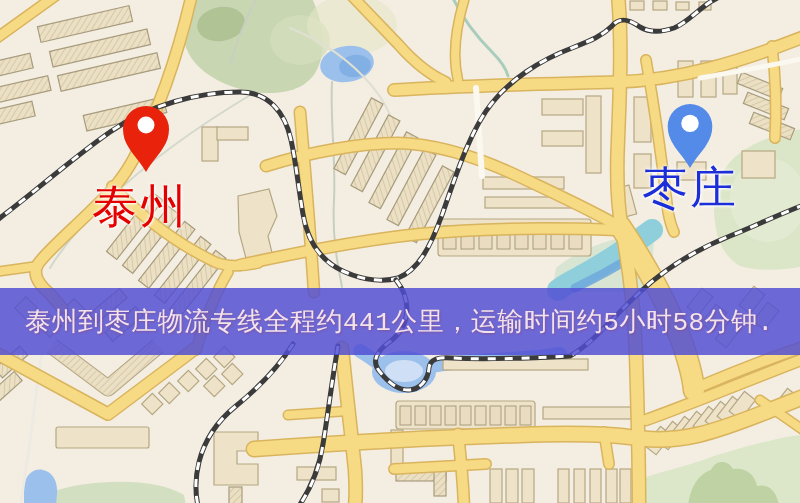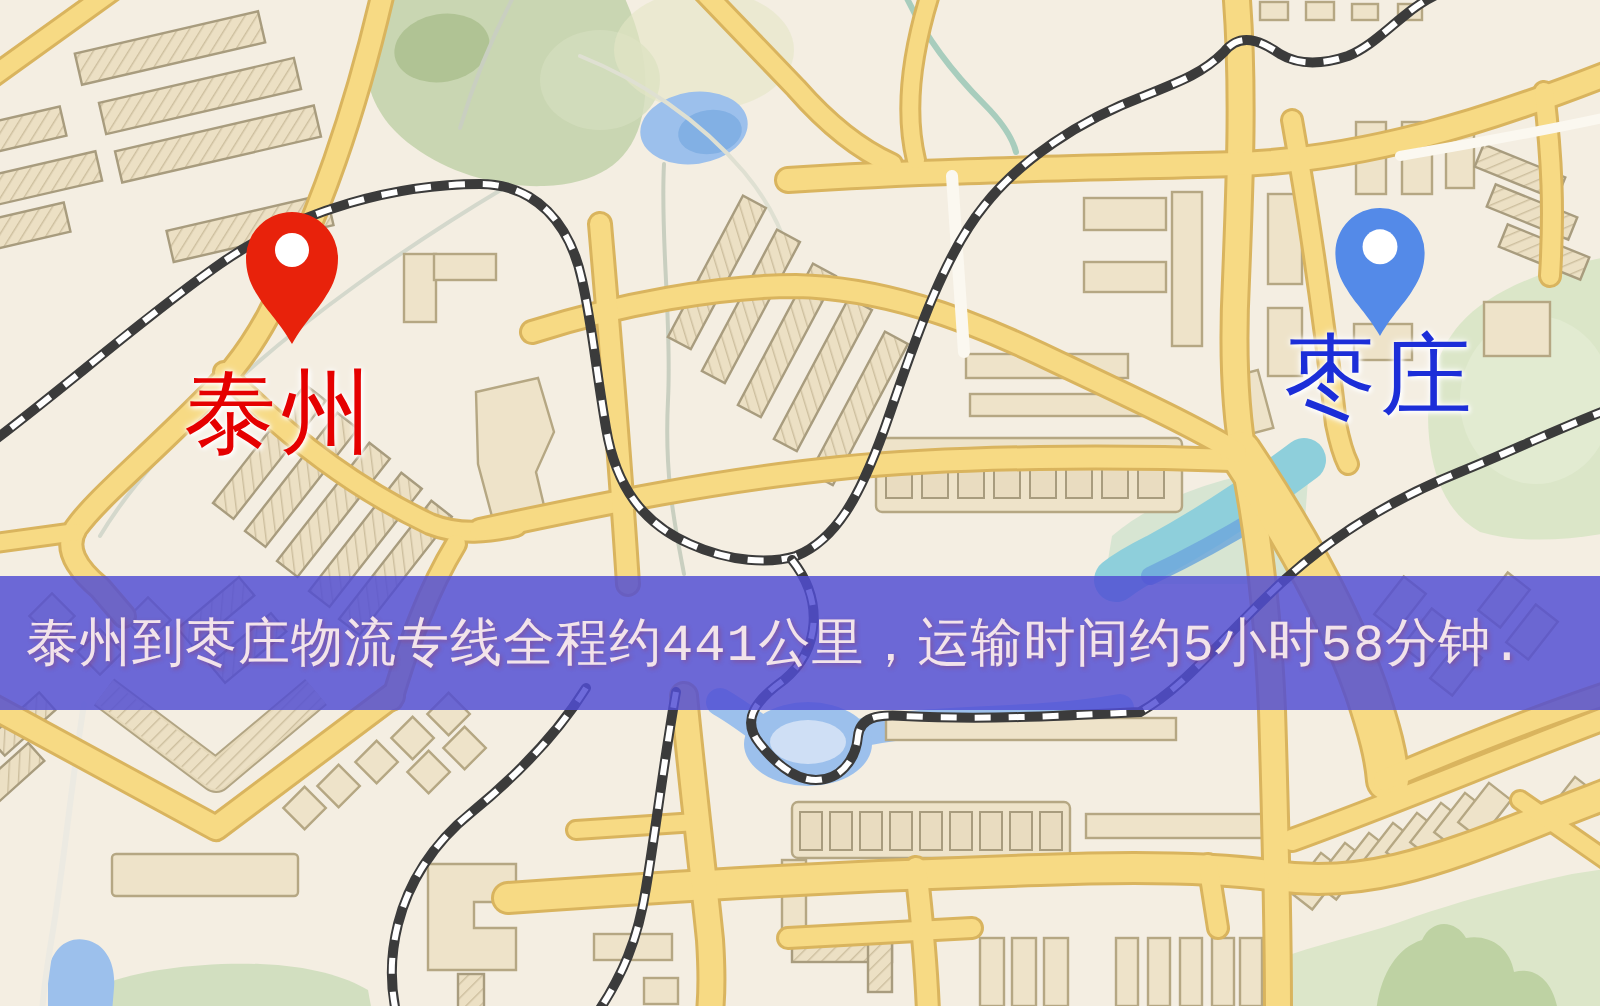--- a/index.html
+++ b/index.html
@@ -21,21 +21,21 @@
   .rwc{fill:none;stroke:var(--railway,#3b3b3b);stroke-width:5;stroke-linecap:round;}
   .rwd{fill:none;stroke:#ffffff;stroke-width:3;stroke-dasharray:8 9;}
   .stream{fill:none;stroke-linecap:round;}
   
   .banner{
     position:absolute;left:0;top:288px;width:800px;height:67px;
     background:var(--banner_bg,rgba(80,77,212,0.83));
     display:flex;align-items:center;
   }
   .banner-text{
-    margin-left:13px;font-size:26px;letter-spacing:0.5px;
+    margin-left:25px;font-size:26px;letter-spacing:0.5px;
     color:var(--banner_text,#f2e3ea);
     text-shadow:1px 1px 2px rgba(150,60,100,0.45);
     white-space:nowrap;
   }
   .city-label{
     position:absolute;font-size:46px;font-weight:400;letter-spacing:2px;
     text-shadow:0 0 4px #fff,0 0 2px #fff,1px 1px 2px rgba(255,255,255,0.8);
     white-space:nowrap;
   }
   .origin-label{left:92px;top:176px;color:var(--label_origin,#e50000);}

